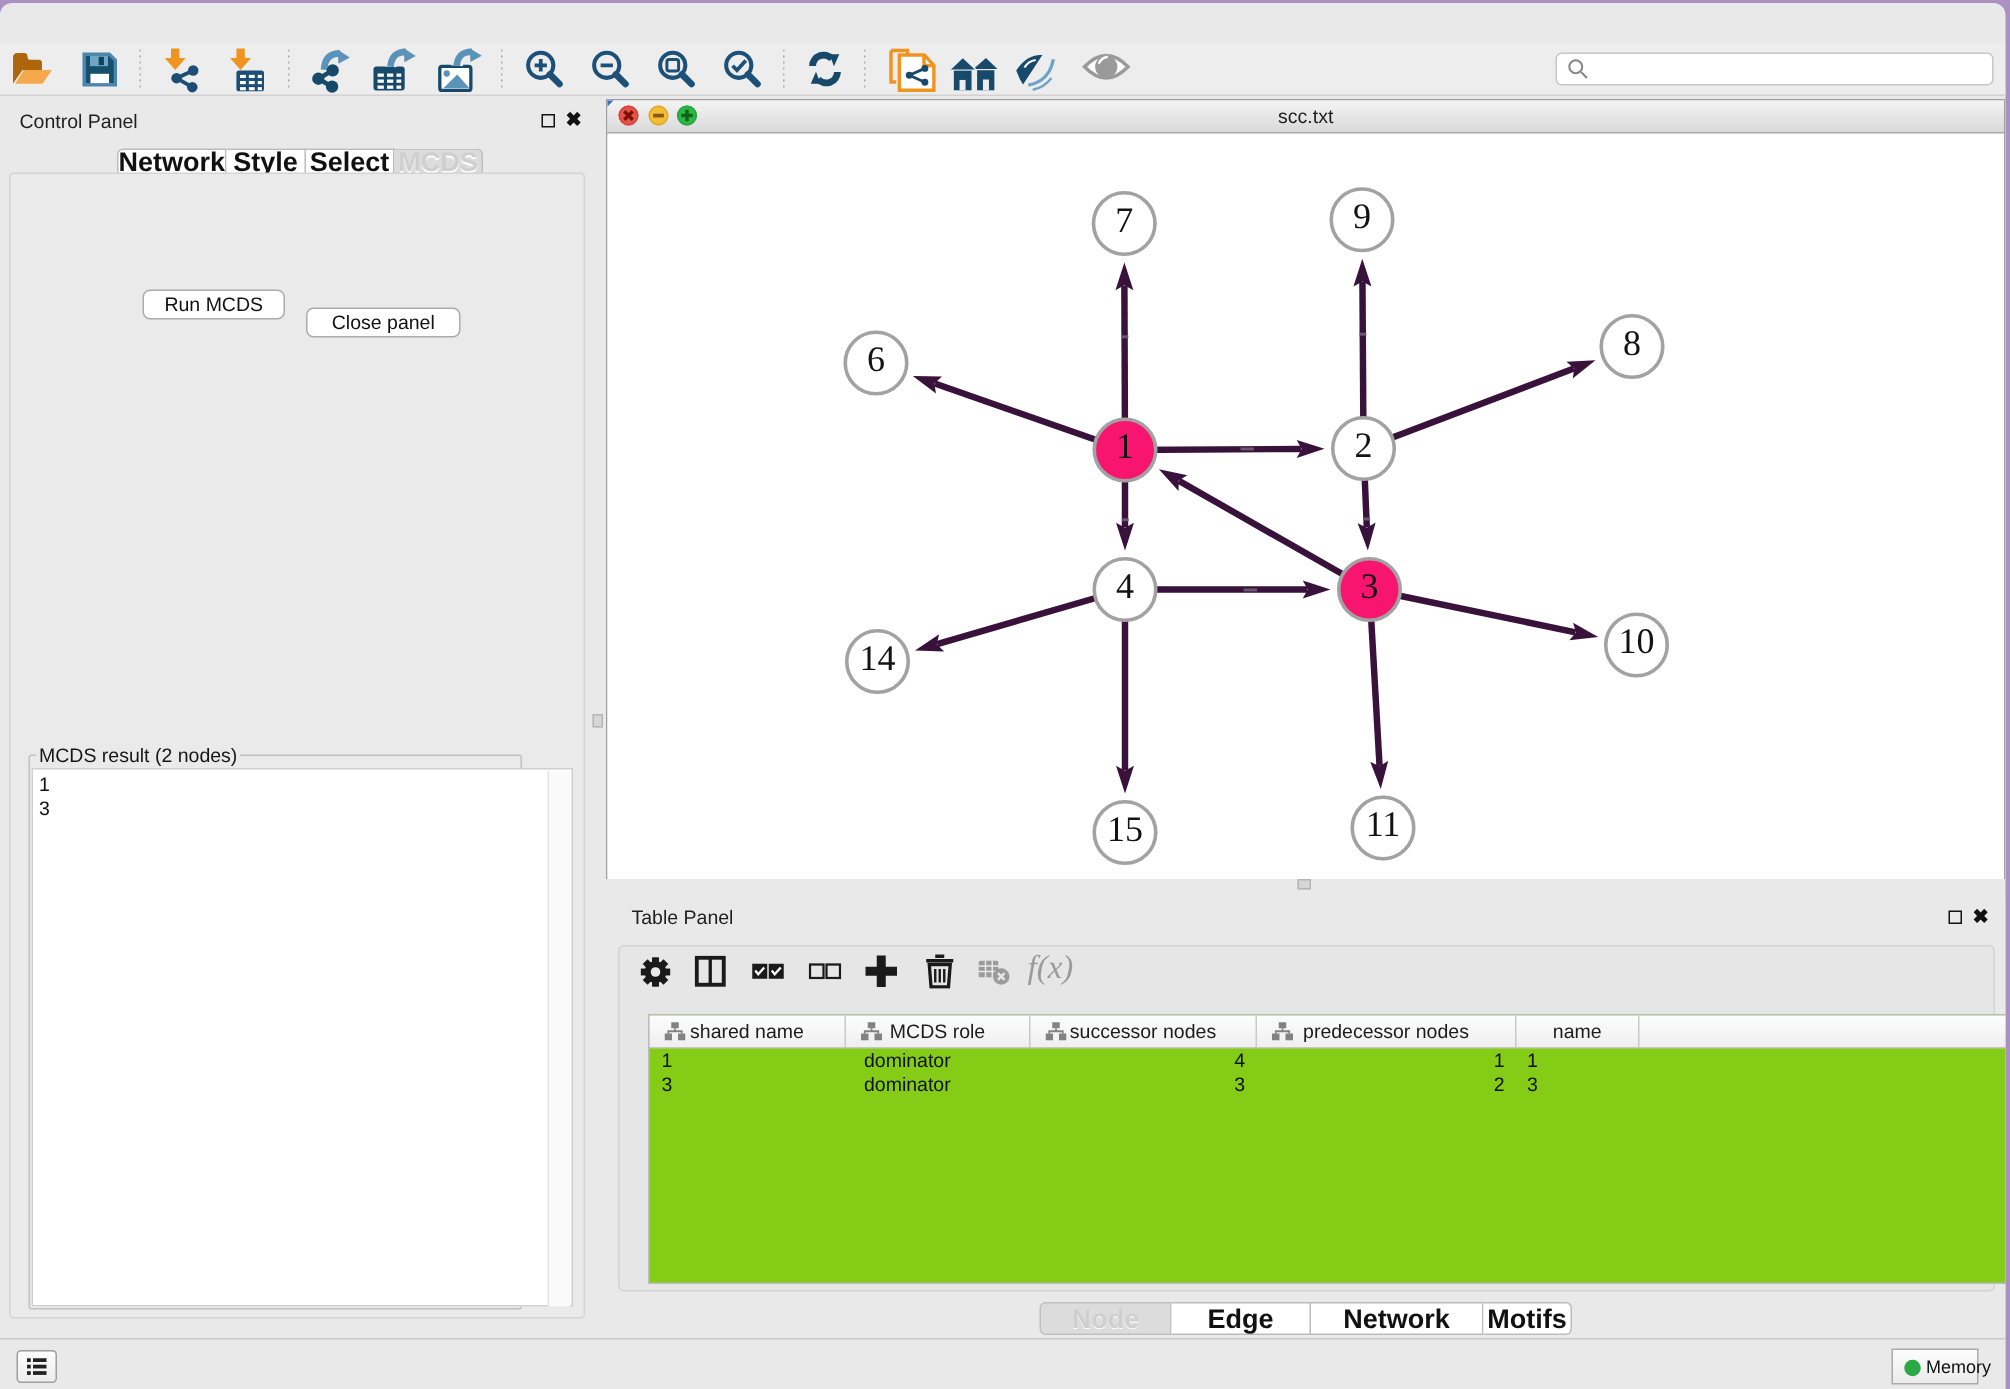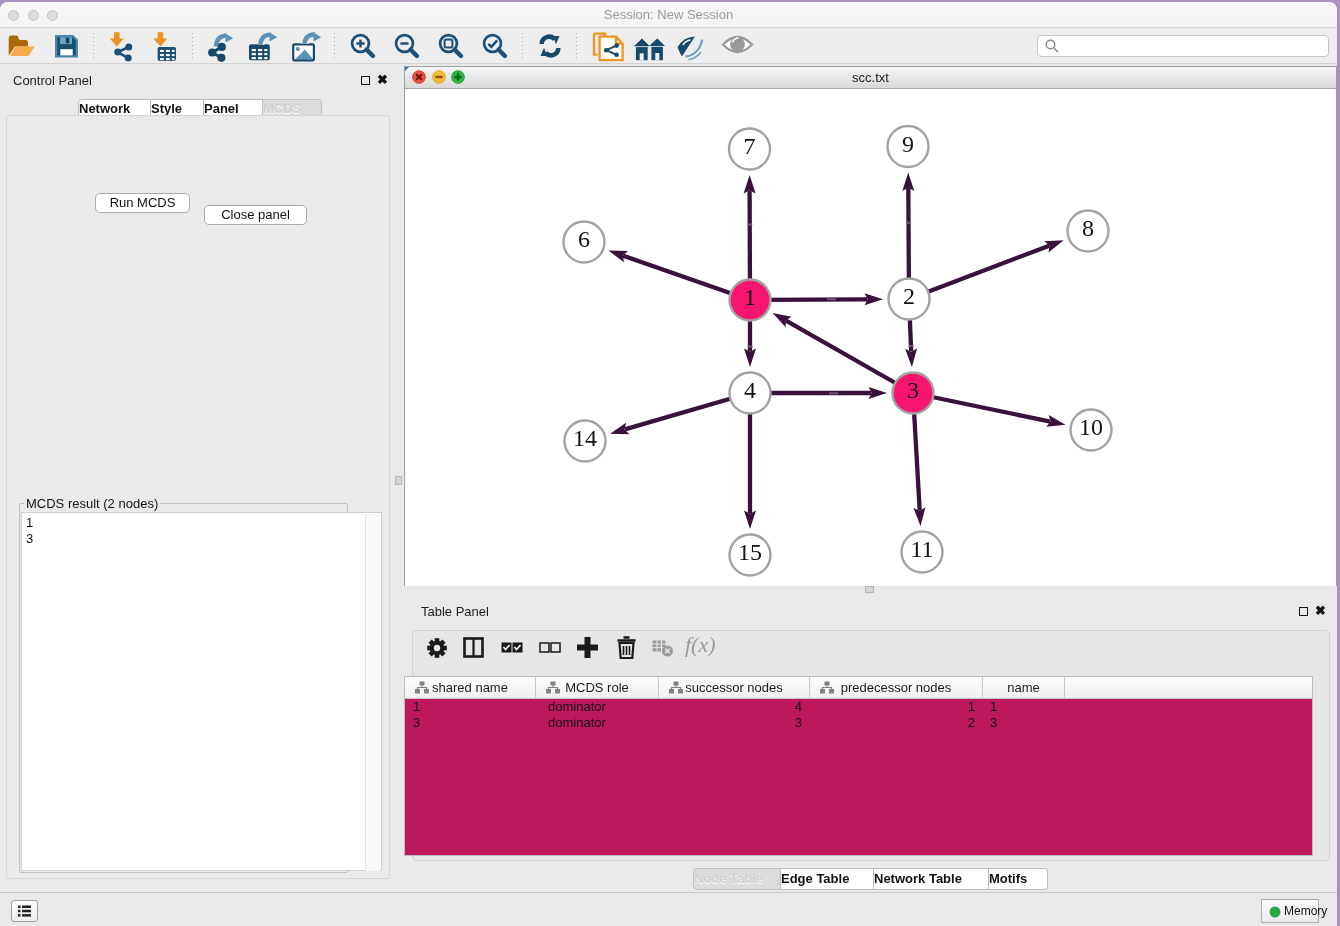--- a/index.html
+++ b/index.html
@@ -25,21 +25,21 @@
 .ticon { position:absolute; top:3px; }
 #search { position:absolute; left:1037px; top:6px; width:292px; height:22px;
   background:#fff; border:1px solid #c6c6c6; border-radius:4px; }
 
 #cpanel { position:absolute; left:0; top:62px; width:392px; height:828px; background:#e9e9e9; }
 .ptitle { position:absolute; font-size:13px; color:#1e1e1e; }
 .float-btn { position:absolute; width:9px; height:9px; border:1.5px solid #111; background:transparent; }
 .close-x { position:absolute; font-size:13px; font-weight:bold; color:#111; }
 .tabstrip { position:absolute; display:flex; }
 .tab { height:19px; background:#fff; border:1px solid #bcbcbc; border-left:none;
-  font-size:13px; font-weight:bold; color:#111; line-height:17px; }
+  font-size:18px; font-weight:bold; color:#111; text-align:center; line-height:17px; }
 .tab.first { border-left:1px solid #bcbcbc; border-radius:4px 0 0 4px; }
 .tab.last { border-radius:0 4px 4px 0; }
 .tab.sel { background:#dcdcdc; color:#cfcfcf; text-shadow:0 1px 0 #fff; border-color:#c0c0c0; }
 #cp-inner { position:absolute; left:6px; top:51px; width:384px; height:764px;
   border:1px solid #d4d4d4; border-radius:3px; background:#eaeaea; }
 #optlabel { position:absolute; left:0; top:20px; width:100%; text-align:center;
   font-size:13px; color:#161616; }
 #combo { position:absolute; left:38px; top:42px; width:312px; height:22px;
   background:#fff; border:1px solid #ababab; border-radius:5px;
   font-size:13px; color:#111; line-height:20px; padding-left:13px; }
@@ -65,48 +65,42 @@
   border-top:4px solid #3a6fc4; border-right:4px solid transparent; }
 #canvas { position:absolute; left:0; top:23px; width:931px; height:496px; background:#fff; }
 #graph line { stroke:#39123b; stroke-width:4.3; }
 #graph polygon { fill:#39123b; }
 #graph circle { fill:#fff; stroke:#a2a2a2; stroke-width:2.4; }
 #graph circle.pk { fill:#f8156f; }
 #graph text { font-size:24px; fill:#131313; text-anchor:middle; font-family:"Liberation Serif",serif; }
 
 #tpanel { position:absolute; left:404px; top:596px; width:933px; height:294px; background:#e9e9e9; }
 #ttoolbar { position:absolute; left:13px; top:29px; width:907px; height:41px; }
-#ttable { position:absolute; left:0; top:78px; width:909px; height:180px;
-  background:#be185d; border:1px solid #bbb; }
+#ttable { position:absolute; left:28px; top:78px; width:909px; height:180px;
+  background:#84cc16; border:1px solid #bbb; }
 #thead { position:absolute; left:0; top:0; width:100%; height:22px;
   background:linear-gradient(#fdfdfd,#efefef); border-bottom:1px solid #c6c6c6; }
 .th { position:absolute; top:0; height:21px; border-right:1px solid #c9c9c9;
   font-size:13px; color:#1b1b1b; text-align:center; line-height:21px; }
 .oc { position:absolute; top:4px; width:14px; height:13px; }
 .trow { position:absolute; left:0; width:100%; height:16px; font-size:13px; color:#111; }
 .trow div { position:absolute; top:1px; }
 .bottomtabs { position:absolute; display:flex; }
 
 #statusbar { position:absolute; left:0; top:890px; width:100%; height:36px;
   background:#e9e9e9; border-top:1px solid #c9c9c9; }
 #listbtn { position:absolute; left:11px; top:7px; width:27px; height:22px;
   background:linear-gradient(#fdfdfd,#ededed); border:1px solid #9f9f9f; border-radius:3px; }
 #membtn { position:absolute; left:1261px; top:6px; width:58px; height:24px;
   background:linear-gradient(#fdfdfd,#ebebeb); border:1px solid #ababab; border-radius:0;
   font-size:12px; color:#111; }
 </style>
 </head>
 <body>
 <div id="win">
-  <div id="titlebar">
-    <div class="tl" style="left:8px"></div>
-    <div class="tl" style="left:28px"></div>
-    <div class="tl" style="left:47px"></div>
-    <div id="title">Session: New Session</div>
-  </div>
   <div id="toolbar">
     <svg class="ticon" style="left:7px" width="30" height="29" viewBox="0 0 30 29">
       <path d="M1.7 23.7 L1.7 6.5 Q1.7 3.4 4.6 3.4 L9.4 3.4 Q11 3.4 11.2 4.9 L11.5 6.6 Q11.7 7.9 13.3 7.9 L19 7.9 Q21 8.1 21 10.1 L21 14.6 L8 14.6 L1.7 23.7 Z" fill="#ad660b"></path>
       <path d="M3.2 23.9 L8.8 14.6 L27.6 14.6 L21.4 23.9 Z" fill="#f6a84d"></path>
     </svg>
     <svg class="ticon" style="left:51px" width="28" height="29" viewBox="0 0 28 29">
       <path d="M4 3 h18.3 L27 7.7 V25.6 H4 z" fill="#4d86ac"></path>
       <path d="M6.3 5.3 h15.2 l3.3 3.4 V23.4 H6.3 z" fill="#17506f"></path>
       <rect x="9" y="5.3" width="12" height="6.8" fill="#6fa6c6"></rect>
       <rect x="14.8" y="5.9" width="3.5" height="5.5" fill="#123f5e"></rect>
@@ -243,21 +237,21 @@
       </svg>
     </div>
   </div>
   <div id="cpanel">
     <div class="ptitle" style="left:13px; top:9px;">Control Panel</div>
     <div class="float-btn" style="left:361px; top:12px;"></div>
     <div class="close-x" style="left:377px; top:8px;">✖</div>
     <div class="tabstrip" style="left:78px; top:35px;">
       <div class="tab first" style="width:73px;">Network</div>
       <div class="tab" style="width:53px;">Style</div>
-      <div class="tab" style="width:59px;">Panel</div>
+      <div class="tab" style="width:59px;">Select</div>
       <div class="tab last sel" style="width:59px;">MCDS</div>
     </div>
     <div id="cp-inner">
       <div class="btn" style="left:88px; top:77px; width:95px;">Run MCDS</div>
       <div class="btn" style="left:197px; top:77px; width:103px;margin-top:12px;">Close panel</div>
       <div id="fieldset">
         <div id="fs-border"></div>
         <div id="fs-legend">MCDS result (2 nodes)</div>
         <div id="fs-white">
           <div style="position:absolute; left:4px; top:2px;">1</div>

